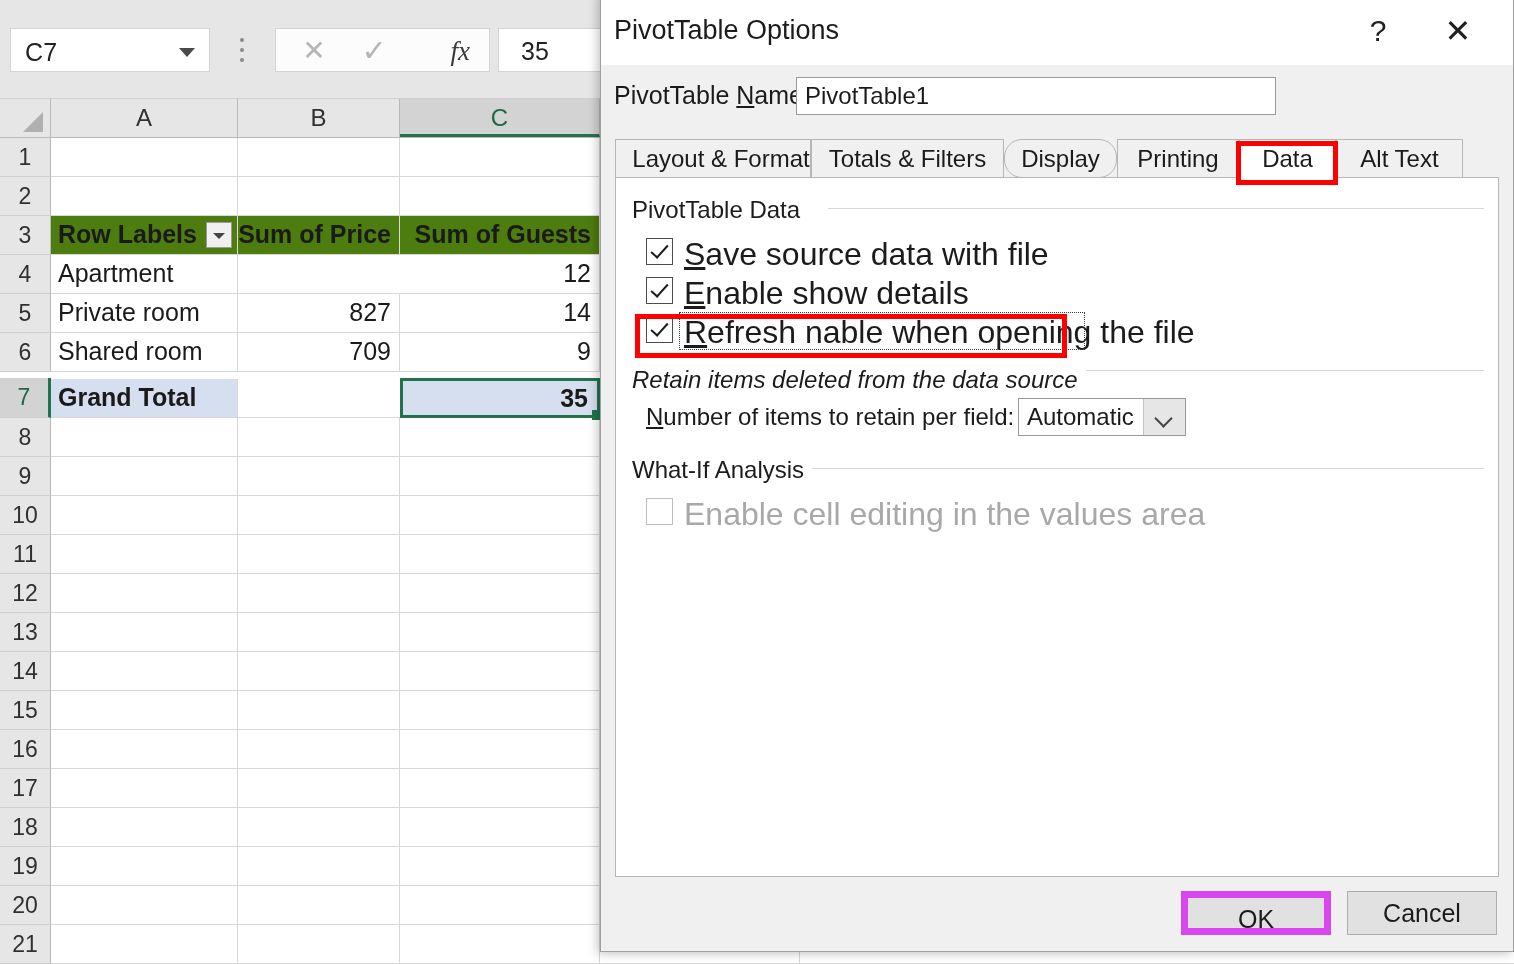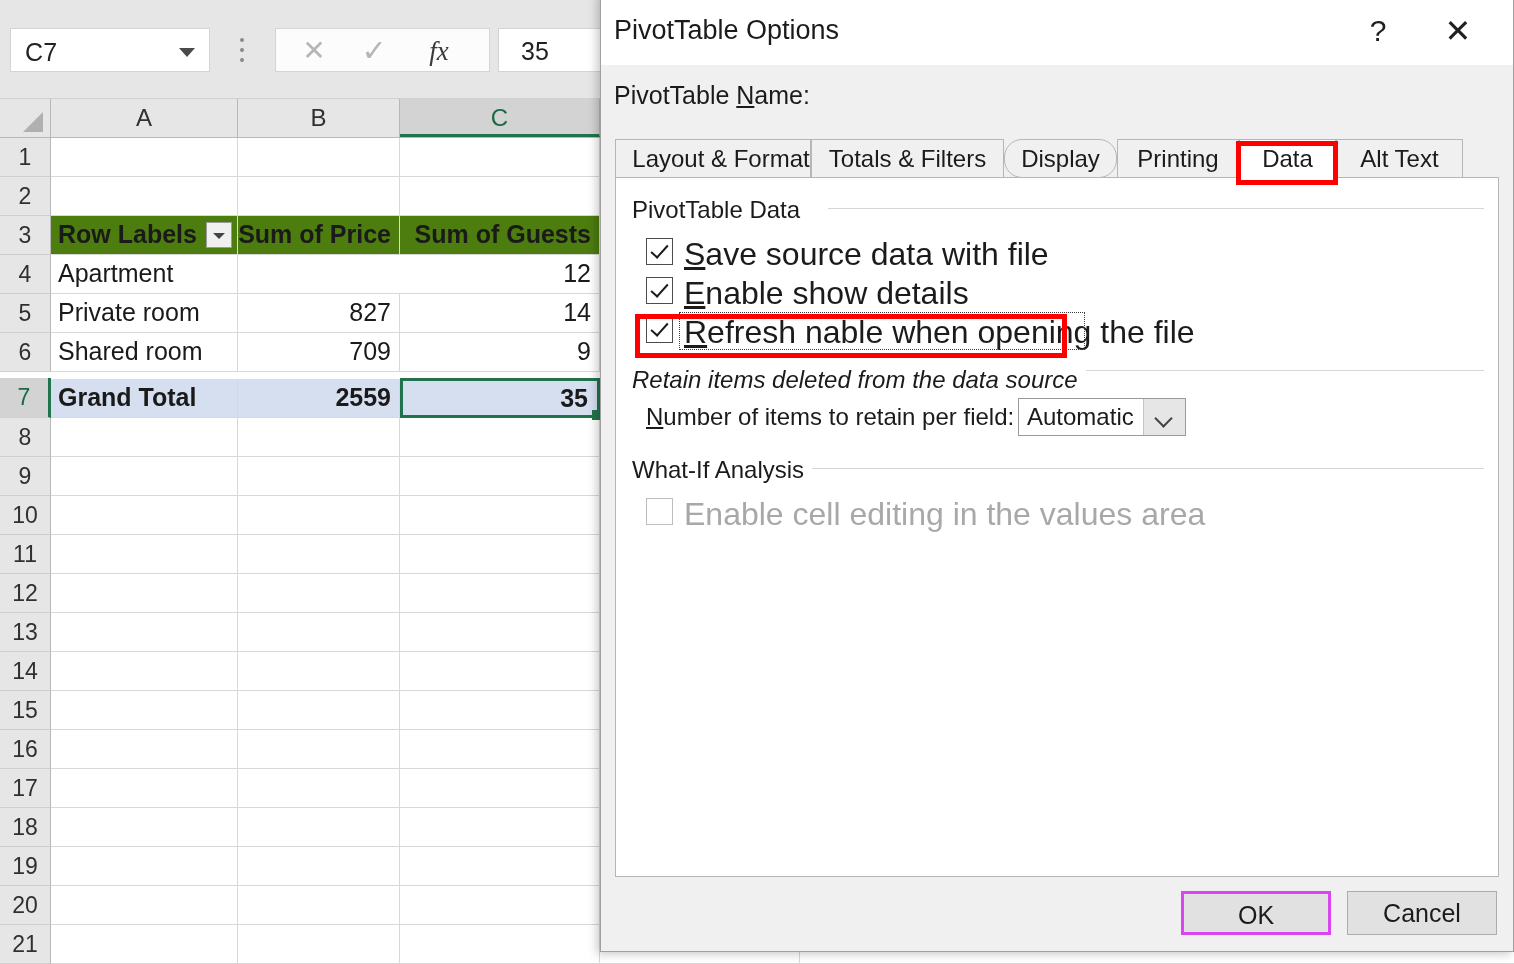--- a/index.html
+++ b/index.html
@@ -78,21 +78,21 @@
   .fb-x, .fb-check, .fb-fx {
     position: absolute;
     top: 0; height: 44px;
     line-height: 44px;
     text-align: center;
     font-size: 28px;
   }
   .fb-x   { left: 8px;   width: 60px; color: #b6b6b6; font-weight: 300; }
   .fb-check { left: 68px; width: 60px; color: #b6b6b6; font-size: 30px; }
   .fb-fx  { left: 132px; width: 62px; color: #3a3a3a; font-style: italic;
-            font-family: "Liberation Serif", serif; font-size: 27px; }
+            font-family: "Liberation Serif", serif; font-size: 27px; text-align: right; }
   .fb-input {
     position: absolute;
     left: 498px; top: 28px;
     width: 1006px; height: 44px;
     background: #ffffff;
     border: 1px solid #d4d4d4;
     box-sizing: border-box;
   }
   .fb-input-text {
     position: absolute;
@@ -409,21 +409,21 @@
     background: #e1e1e1;
     border: 1px solid #adadad;
     box-sizing: border-box;
     font-size: 25px;
     color: #1b1b1b;
     text-align: center;
     line-height: 42px;
     cursor: pointer;
   }
   .btn.default {
-    border: 3px solid #d946ef;
+    border: 7px solid #d946ef;
   }
 
   
   .redbox {
     position: absolute;
     border: 5px solid #ff0000;
     box-sizing: border-box;
     z-index: 20;
     pointer-events: none;
   }
@@ -518,21 +518,20 @@
     <div class="gcell cd"></div>
   </div>
   <div class="gridrow" style="top:333px;">
     <div class="gcell ca">Shared room</div>
     <div class="gcell cb">709</div>
     <div class="gcell cc">9</div>
     <div class="gcell cd"></div>
   </div>
   <div class="gridrow" style="top:379px;height:39px;">
     <div class="gcell ca pv-total">Grand Total</div>
-    <div class="gcell cb pv-total">2559</div>
     <div class="gcell cc pv-total"></div>
     <div class="gcell cd"></div>
   </div>
   <div class="gridrow" style="top:418px;">
       <div class="gcell ca"></div>
       <div class="gcell cb"></div>
       <div class="gcell cc"></div>
       <div class="gcell cd"></div>
     </div>
   <div class="gridrow" style="top:457px;">
@@ -622,20 +621,21 @@
 
 <div id="dialog">
 
   <div class="dlg-title">
     <span class="dlg-title-text">PivotTable Options</span>
     <span class="dlg-help">?</span>
     <span class="dlg-close">✕</span>
   </div>
 
   <div class="nm-label"><span>PivotTable </span><u>N</u><span>ame:</span></div>
+  <input class="nm-input" type="text" value="PivotTable1" style="">
 
   <div class="tabstrip">
     <div class="tab" style="left:0px;   width:196px;padding-left:16px;">Layout &amp; Format</div>
     <div class="tab" style="left:196px; width:193px;">Totals &amp; Filters</div>
     <div class="tab" style="left:389px; width:113px;border-radius:18px;">Display</div>
     <div class="tab" style="left:502px; width:122px;">Printing</div>
     <div class="tab active" style="left:624px; width:97px;">Data</div>
     <div class="tab" style="left:721px; width:127px;">Alt Text</div>
   </div>
 

